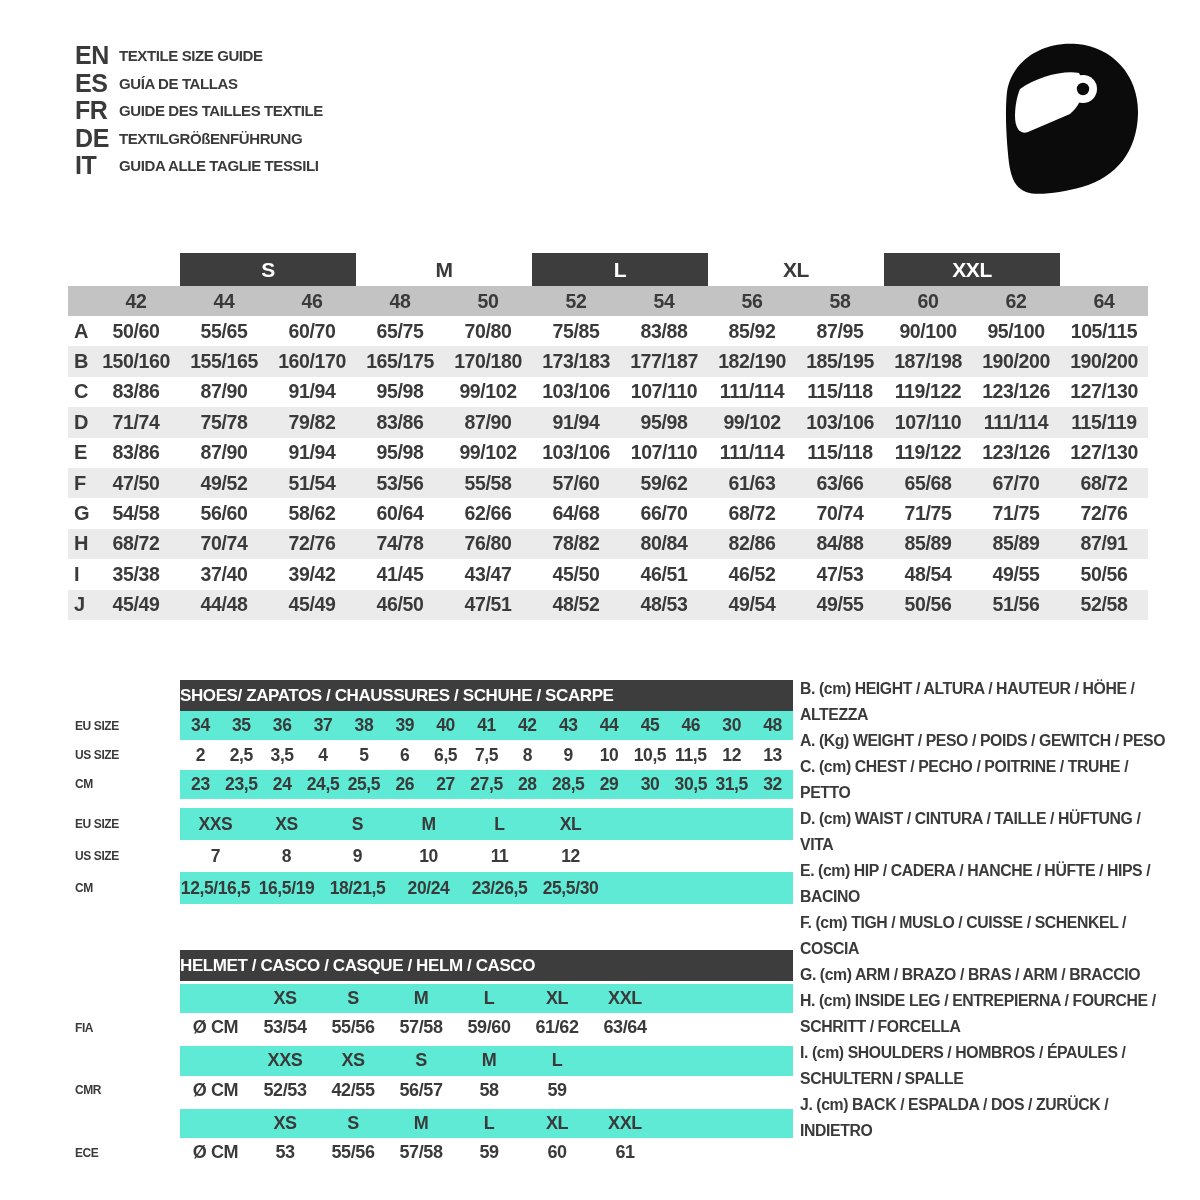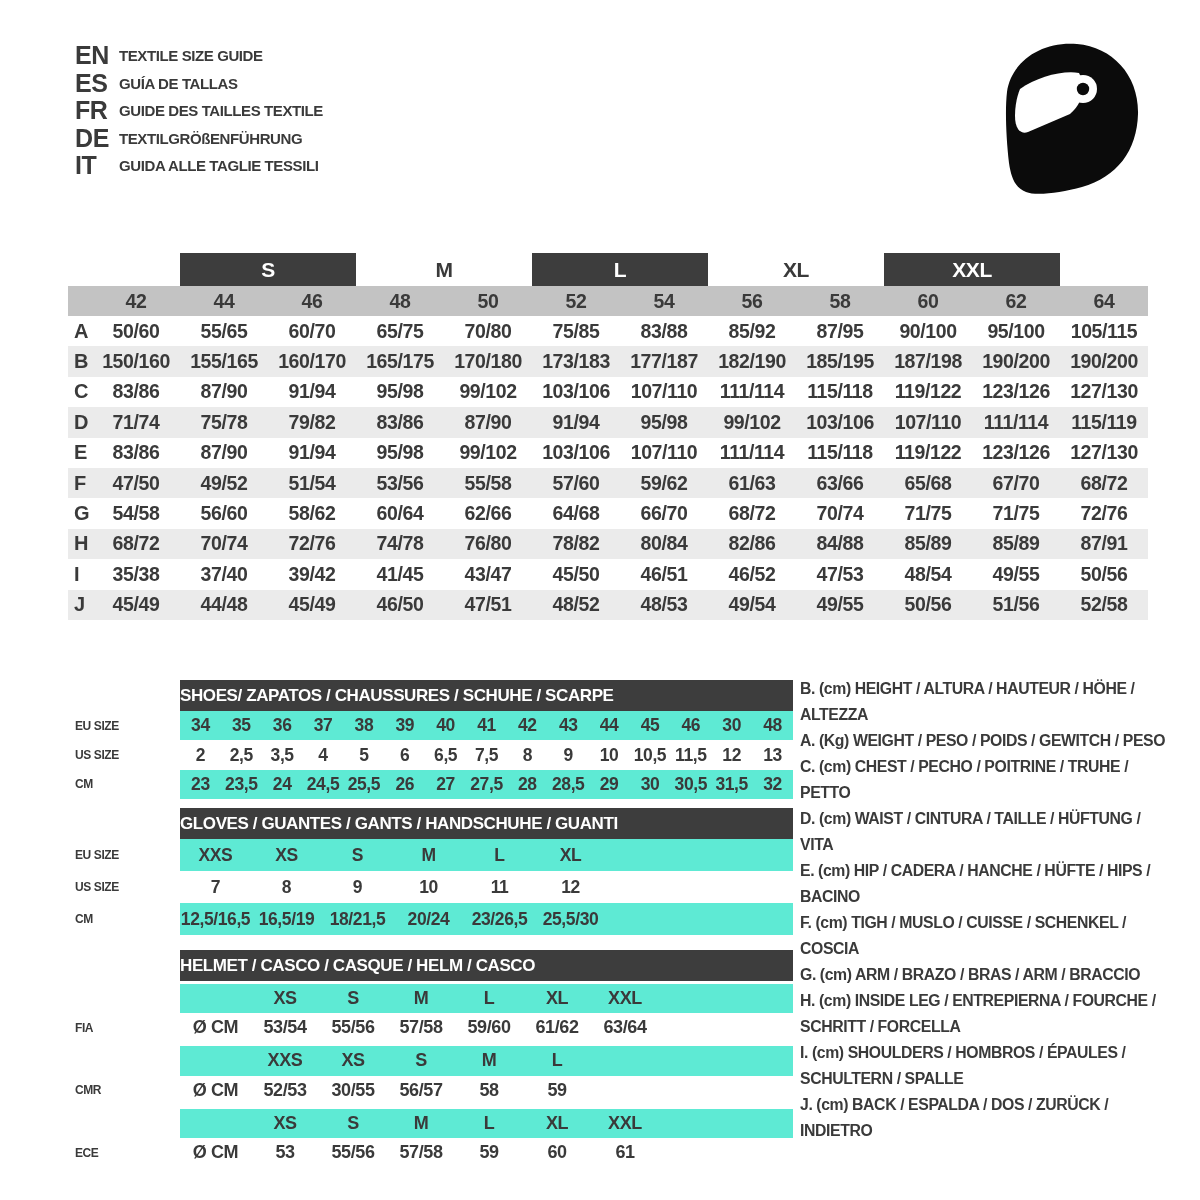--- a/index.html
+++ b/index.html
@@ -327,21 +327,20 @@
           <span class="cell">30</span>
           <span class="cell">30,5</span>
           <span class="cell">31,5</span>
           <span class="cell">32</span>
         </div>
       </div>
     </div>
 </div>
 
 <div class="section sec-gloves">
-  <div class="bar">GLOVES / GUANTES / GANTS / HANDSCHUHE / GUANTI</div>
   <div>
       <div class="srow">
         <span class="slabel">EU SIZE</span>
         <div class="band gloves-grid shade">
           <span class="cell">XXS</span>
           <span class="cell">XS</span>
           <span class="cell">S</span>
           <span class="cell">M</span>
           <span class="cell">L</span>
           <span class="cell">XL</span>
@@ -411,21 +410,21 @@
             <span class="cell">S</span>
             <span class="cell">M</span>
             <span class="cell">L</span>
           </div>
         </div>
         <div class="srow">
           <span class="slabel">CMR</span>
           <div class="band hgrid">
             <span class="cell">Ø CM</span>
             <span class="cell">52/53</span>
-            <span class="cell">30/55</span>
+            <span class="cell">42/55</span>
             <span class="cell">56/57</span>
             <span class="cell">58</span>
             <span class="cell">59</span>
           </div>
         </div>
       </div>
       <div class="hgroup">
         <div class="srow">
           <span class="slabel"></span>
           <div class="band hgrid shade">

